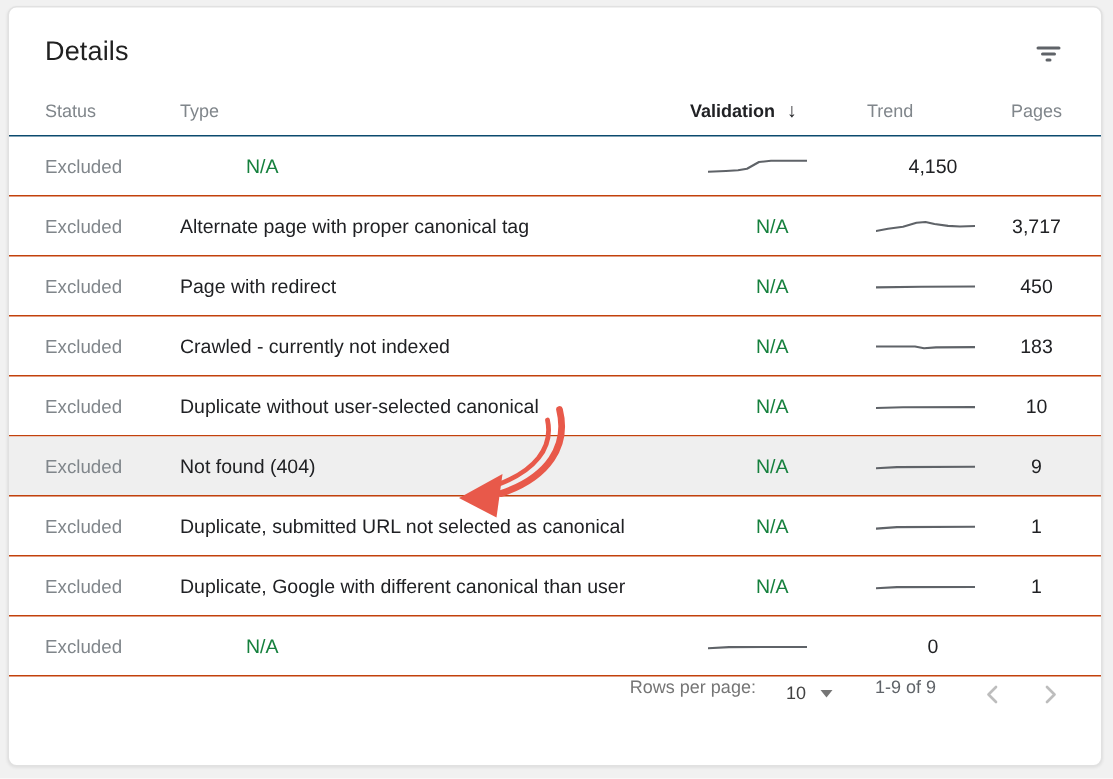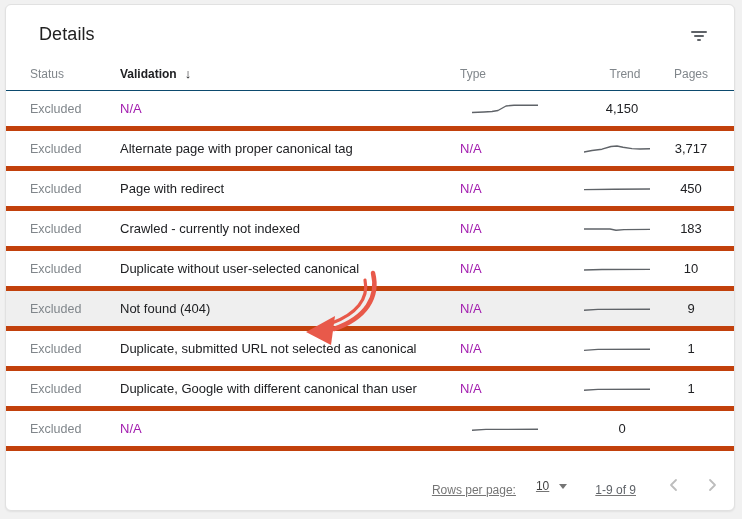--- a/index.html
+++ b/index.html
@@ -9,21 +9,21 @@
     font-family:"Liberation Sans","DejaVu Sans",sans-serif;
     position:relative;overflow:hidden;
     -webkit-font-smoothing:antialiased;
   }
   .card{
     position:absolute;left:5px;top:4px;width:730px;height:507px;
     background:#ffffff;border:1px solid #e1e1e1;border-radius:6px;
     box-shadow:0 1px 2px rgba(0,0,0,0.07);
     box-sizing:border-box;
   }
-  .card-header{position:relative;padding:19px 33px 12px;}
+  .card-header{position:relative;padding:19px 24px 12px;}
   .card-title{font-size:18px;color:#212121;letter-spacing:.1px;}
   .filter-btn{
     position:absolute;top:18px;right:22px;width:26px;height:26px;
     background:none;border:none;cursor:pointer;padding:4px;
   }
   .filter-glyph{display:block;margin:2px auto;}
   .filter-glyph .b{display:block;background:#5f6368;height:2px;margin:2px auto;border-radius:1px;}
   .b1{width:16px;} .b2{width:10px;} .b3{width:4px;}
 
   .grid{
@@ -34,40 +34,40 @@
     box-sizing:border-box;
   }
   .thead{
     height:34px;
     font-size:12px;color:#80868b;
     border-bottom:1px solid #0c4a6e;
   }
   .th{white-space:nowrap;}
   .th-sorted{color:#202124;font-weight:bold;}
   .sort-arrow{font-size:13px;margin-left:8px;font-weight:normal;color:#202124;}
-  .th-trend{padding-left:6px;text-align:center;}
+  .th-trend{padding-left:6px;}
   .th-pages,.pages{text-align:center;}
 
   .row{
     height:40px;
-    border-bottom:5px solid #c2410c;
+    border-bottom:1px solid #c2410c;
     cursor:pointer;
   }
   .row.highlighted{background:#efefef;}
   .cell{font-size:13px;color:#202124;white-space:nowrap;overflow:hidden;}
   .status{color:#80868b;font-size:12.5px;}
-  .validation{color:#a21caf;}
+  .validation{color:#15803d;margin-left:44px;}
   .trend{padding-left:12px;}
   .spark{display:block;}
   .spark polyline{fill:none;stroke:#5f6368;stroke-width:1.4;stroke-linejoin:round;stroke-linecap:round;}
 
   .tfoot{
     height:46px;
-    display:flex;align-items:flex-end;justify-content:flex-end;
-    padding-right:10px;font-size:12px;color:#757575;text-decoration:underline;
+    display:flex;align-items:flex-start;justify-content:flex-end;
+    padding-right:22px;font-size:12px;color:#757575;
   }
   .rpp-label{margin-right:18px;}
   .rpp-select{
     display:flex;align-items:center;background:none;border:none;cursor:pointer;
     font-size:12px;color:#424242;font-family:inherit;margin-right:26px;padding:4px 2px;
   }
   .caret{
     width:0;height:0;margin-left:10px;
     border-left:4.5px solid transparent;border-right:4.5px solid transparent;
     border-top:5px solid #757575;
@@ -90,22 +90,22 @@
       <span class="filter-glyph">
         <span class="b b1"></span>
           <span class="b b2"></span>
           <span class="b b3"></span>
       </span>
     </button>
   </div>
 
   <div class="grid thead">
     <div class="th">Status</div>
+    <div class="th">Type</div>
     <div class="th th-sorted"><span>Validation</span><span class="sort-arrow">↓</span></div>
-    <div class="th">Type</div>
     <div class="th th-trend">Trend</div>
     <div class="th th-pages">Pages</div>
   </div>
 
   <div>
     <div class="grid row">
       <div class="cell status">Excluded</div>
       <div class="cell validation">N/A</div>
       <div class="cell trend">
           <svg class="spark" width="66" height="20" viewBox="0 0 66 20">

